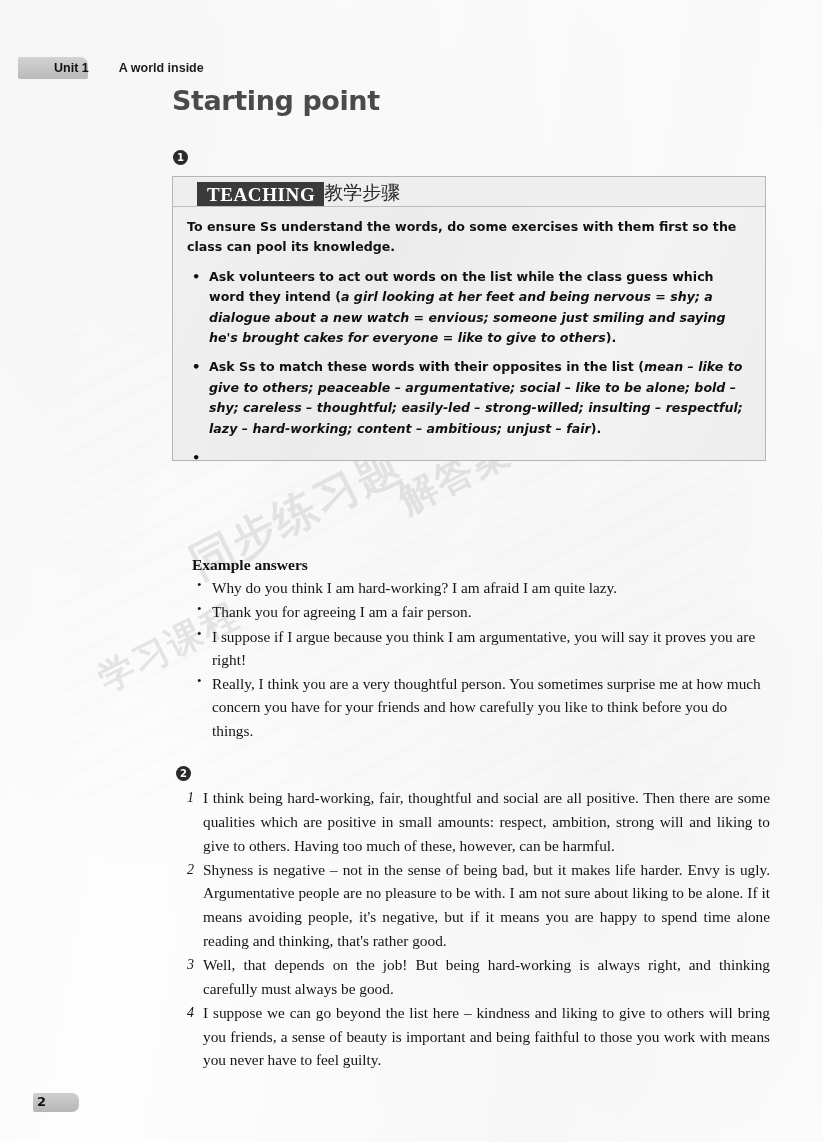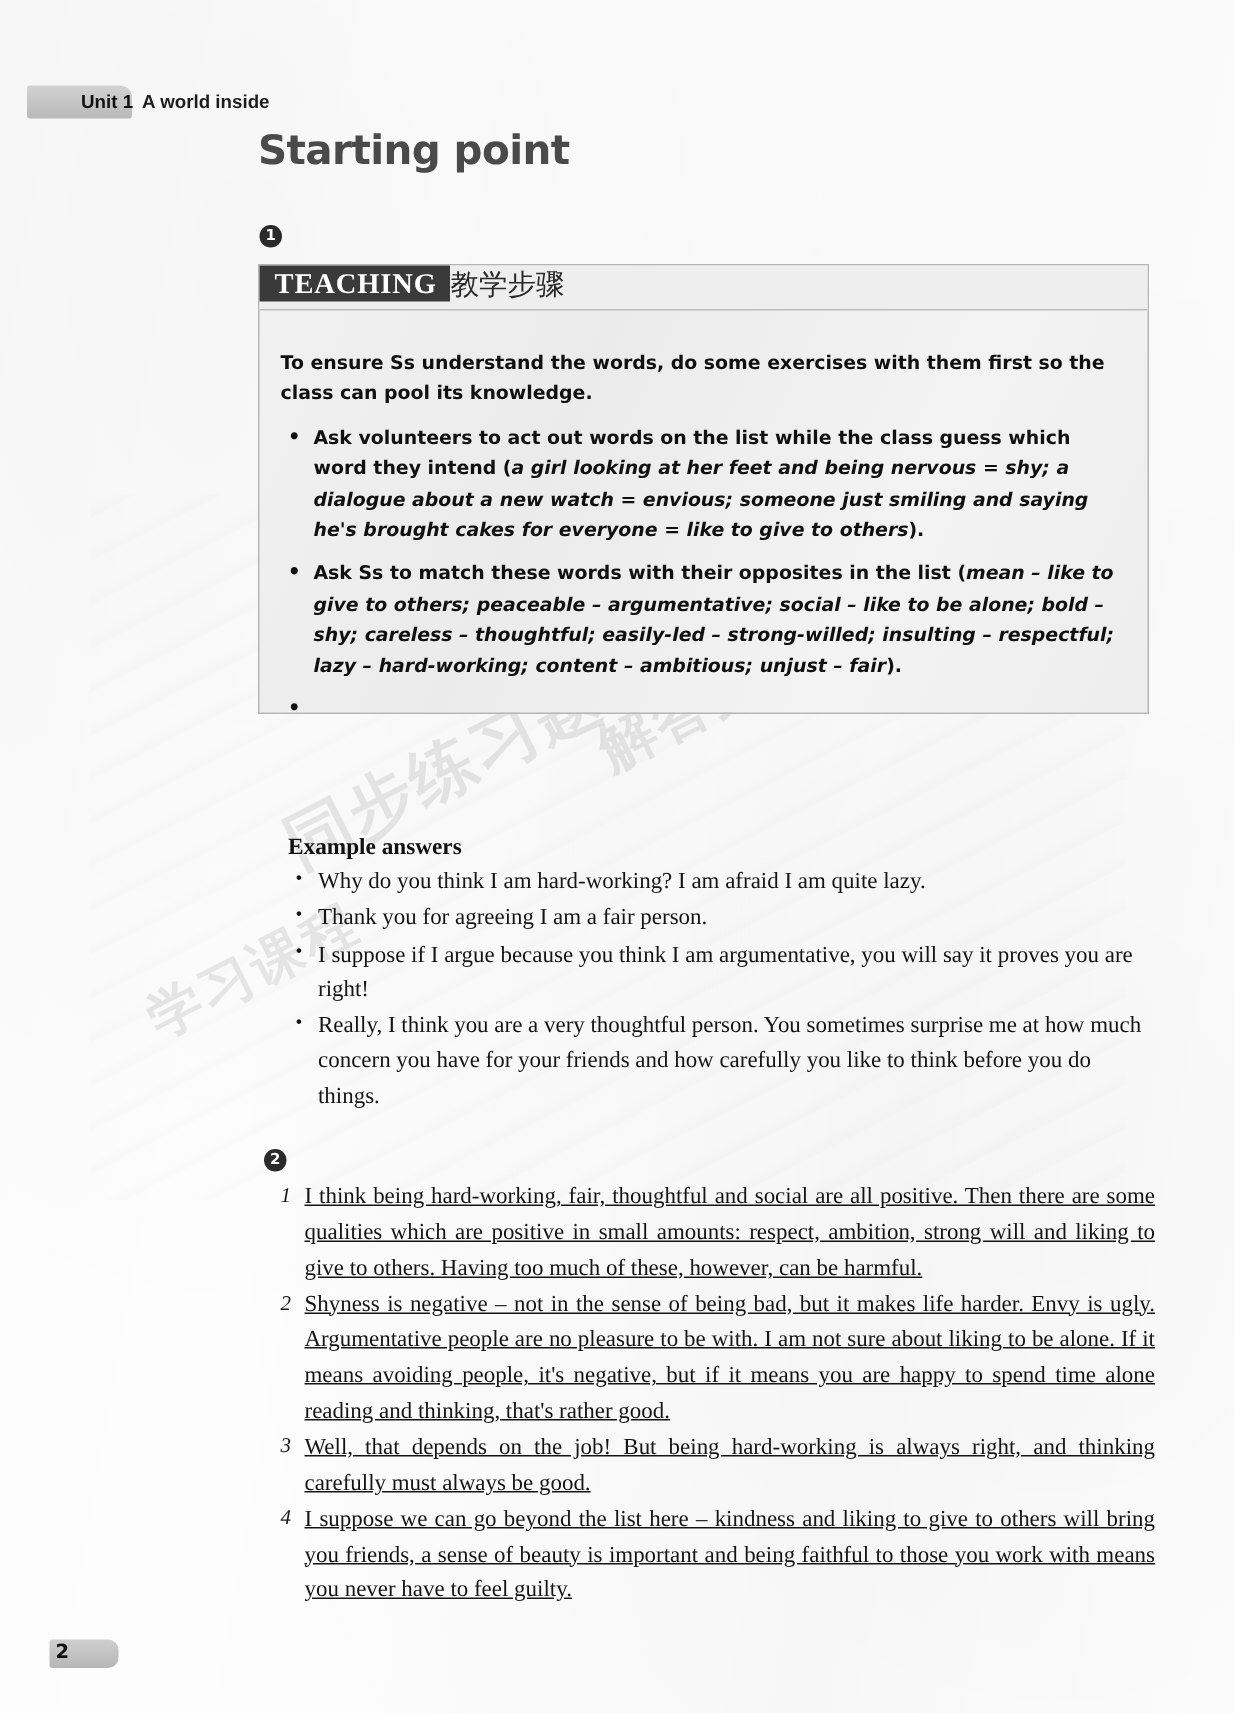--- a/index.html
+++ b/index.html
@@ -62,20 +62,21 @@
   
   .running-head {
     position: absolute;
     left: 18px;
     top: 55px;
     height: 26px;
     z-index: 5;
     display: flex;
     align-items: center;
     font-family: "Liberation Sans", sans-serif;
+    gap: 24px;
   }
   .unit-tab {
     position: absolute;
     left: 0px;
     top: 2px;
     width: 70px;
     height: 22px;
     background: linear-gradient(180deg, #d2d2d2, #b9b9b9);
     border-radius: 2px 8px 2px 2px;
     z-index: -1;
@@ -130,24 +131,25 @@
     left: 172px;
     top: 176px;
     width: 594px;
     z-index: 4;
     border: 1px solid #b5b5b5;
     background: linear-gradient(115deg, #f1f1f1 0%, #ebebeb 35%, #f3f3f3 70%, #ededed 100%);
     box-sizing: border-box;
   }
   .ts-head {
     display: flex;
-    align-items: flex-start;
+    align-items: flex-end;
     height: 29px;
     border-bottom: 1px solid #bdbdbd;
     background: #eeeeee;
+    padding-left: 24px;
   }
   .ts-head-dark {
     background: #3a3a3a;
     color: #ffffff;
     font-family: "Liberation Serif", serif;
     font-weight: 700;
     font-size: 19px;
     letter-spacing: 0.6px;
     padding: 2px 9px 0 10px;
     display: flex;
@@ -173,21 +175,21 @@
     padding-right: 8px;
   }
   .ts-body {
     padding: 10px 14px 12px 14px;
     font-family: "DejaVu Sans", sans-serif;
     font-size: 12.6px;
     line-height: 1.62;
     color: #101010;
     font-weight: 600;
   }
-  .ts-intro { margin: 15px 0 9px 0; }
+  .ts-intro { margin: 0 0 9px 0; }
   .ts-list { list-style: none; margin: 0; padding: 0; }
   .ts-list li {
     position: relative;
     padding-left: 22px;
     margin-bottom: 9px;
   }
   .ts-list li:last-child { margin-bottom: 2px; }
   .ts-list li .bullet {
     position: absolute;
     left: 5px;
@@ -254,21 +256,20 @@
     padding-top: 1px;
     color: #161616;
   }
   .answer-text {
     flex: 1;
     font-family: "Liberation Serif", serif;
     font-size: 15.3px;
     line-height: 1.56;
     text-align: justify;
     color: #141414;
-    text-decoration: underline;
   }
 
   
   .folio {
     position: absolute;
     left: 33px;
     top: 1093px;
     width: 46px;
     height: 19px;
     background: linear-gradient(180deg, #cfcfcf, #b6b6b6);

